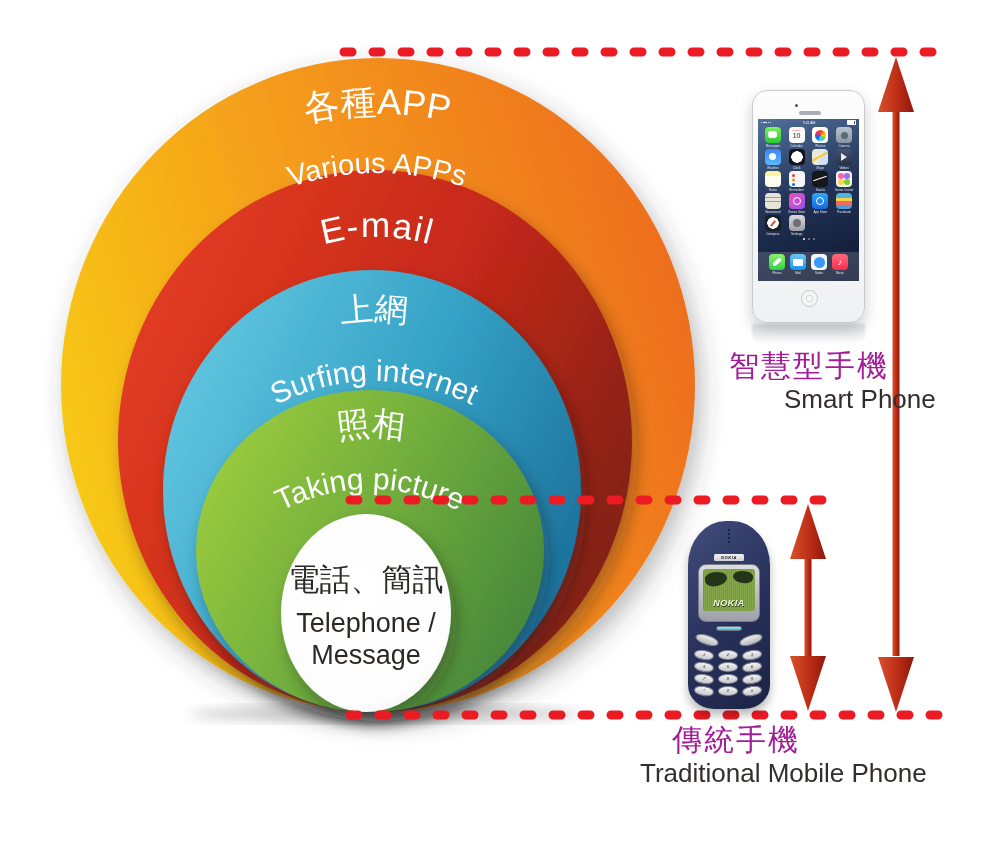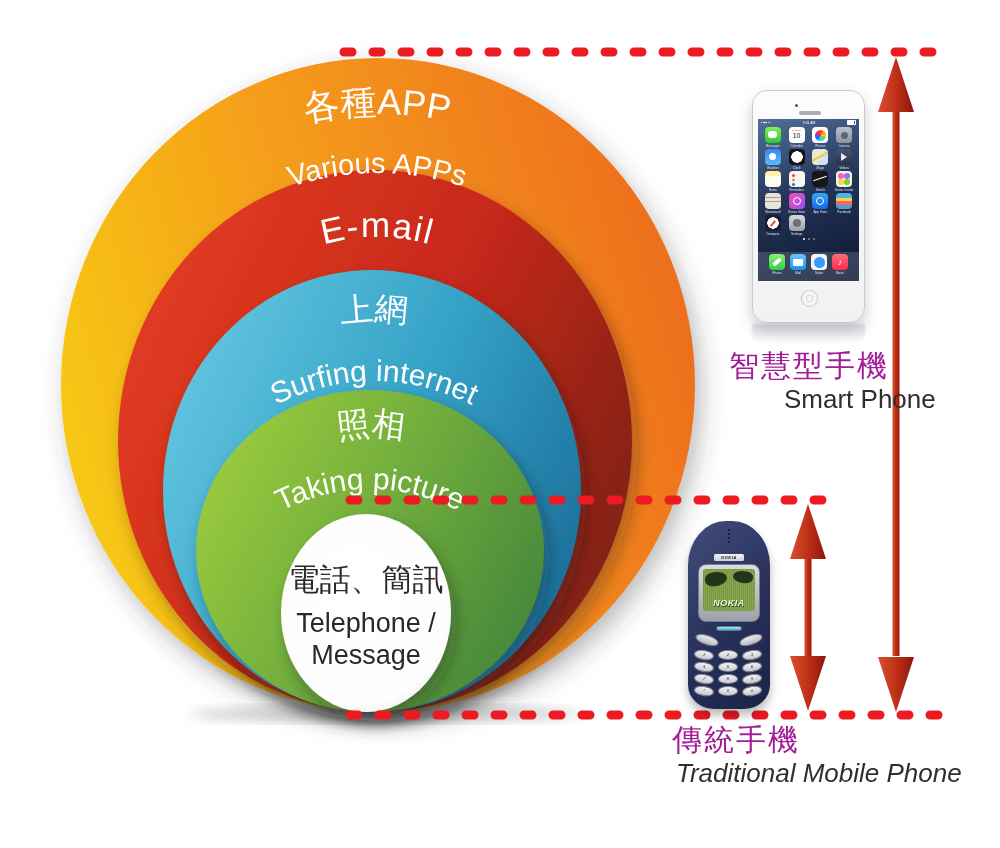--- a/index.html
+++ b/index.html
@@ -372,15 +372,15 @@
         <span class="nk-key c0">*</span>
         <span class="nk-key c1">0</span>
         <span class="nk-key c2">#</span>
       </div>
     </div>
   </div>
 
   <div class="lbl lbl-zh" style="left:729px;top:350px;">智慧型手機</div>
   <div class="lbl lbl-en" style="left:738px;top:386px;margin-left:46px;">Smart Phone</div>
   <div class="lbl lbl-zh" style="left:672px;top:724px;">傳統手機</div>
-  <div class="lbl lbl-en" style="left:676px;top:760px;font-style:italic;">Traditional Mobile Phone</div>
+  <div class="lbl lbl-en" style="left:640px;top:760px;">Traditional Mobile Phone</div>
 
 </div>
 
 </body></html>

